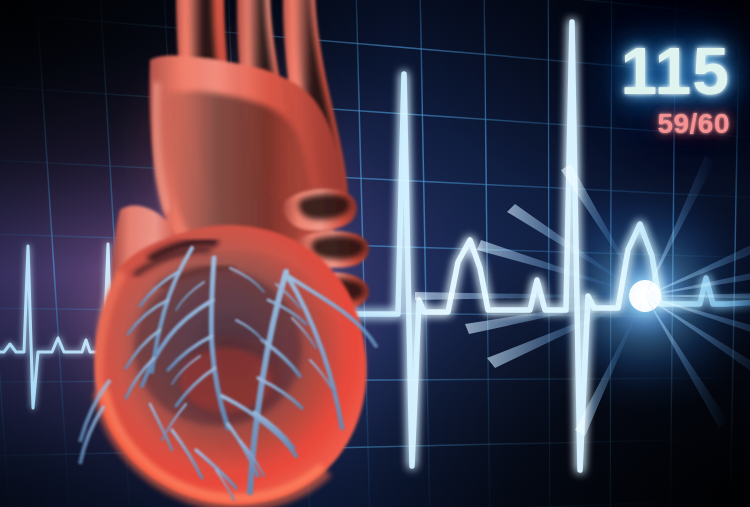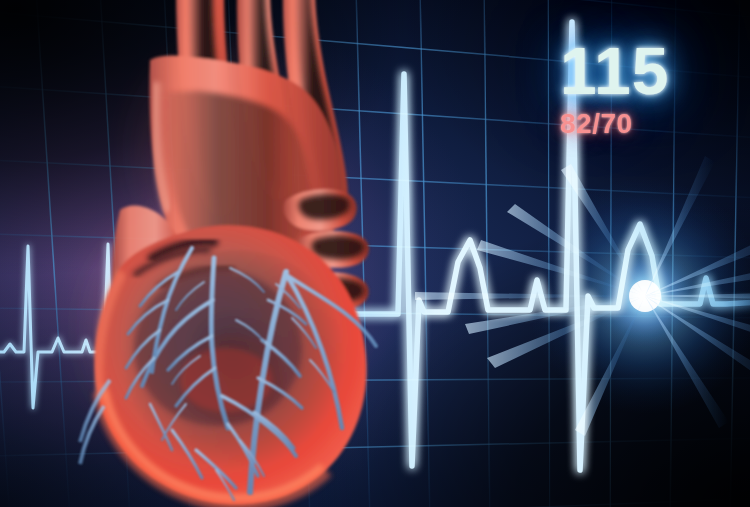--- a/index.html
+++ b/index.html
@@ -32,21 +32,21 @@
       radial-gradient(60% 60% at 100% 0%, rgba(0,0,0,0.75) 0%, rgba(0,0,0,0.3) 45%, rgba(0,0,0,0) 80%),
       radial-gradient(60% 60% at 0% 100%, rgba(0,0,0,0.55) 0%, rgba(0,0,0,0.2) 50%, rgba(0,0,0,0) 82%);
   }
   #grid-svg, #ecg-svg, #heart-svg, #flare-svg { position:absolute; inset:0; }
 
   
   #readout {
     position:absolute;
     left:560px; top:38px;
     width:170px;
-    text-align:left;
+    text-align:right;
     pointer-events:none;
   }
   #bpm-value {
     font-family:"Liberation Sans", sans-serif;
     font-size:66px;
     font-weight:700;
     letter-spacing:1px;
     color:#dff4ef;
     line-height:1;
     text-shadow:
@@ -459,16 +459,16 @@
 
     <g filter="url(#veinSoft)" fill="none" stroke="url(#veinGrad)" stroke-width="4" opacity="0.8">
       <path d="M 110 380 C 96 398 86 420 80 442"></path>
       <path d="M 104 406 C 92 424 84 444 80 464"></path>
     </g>
 
   </svg>
 
   <div id="readout">
     <div id="bpm-value">115</div>
-    <div id="bp-value">82/70</div>
+    <div id="bp-value">59/60</div>
   </div>
 
 </div>
 
 </body></html>

